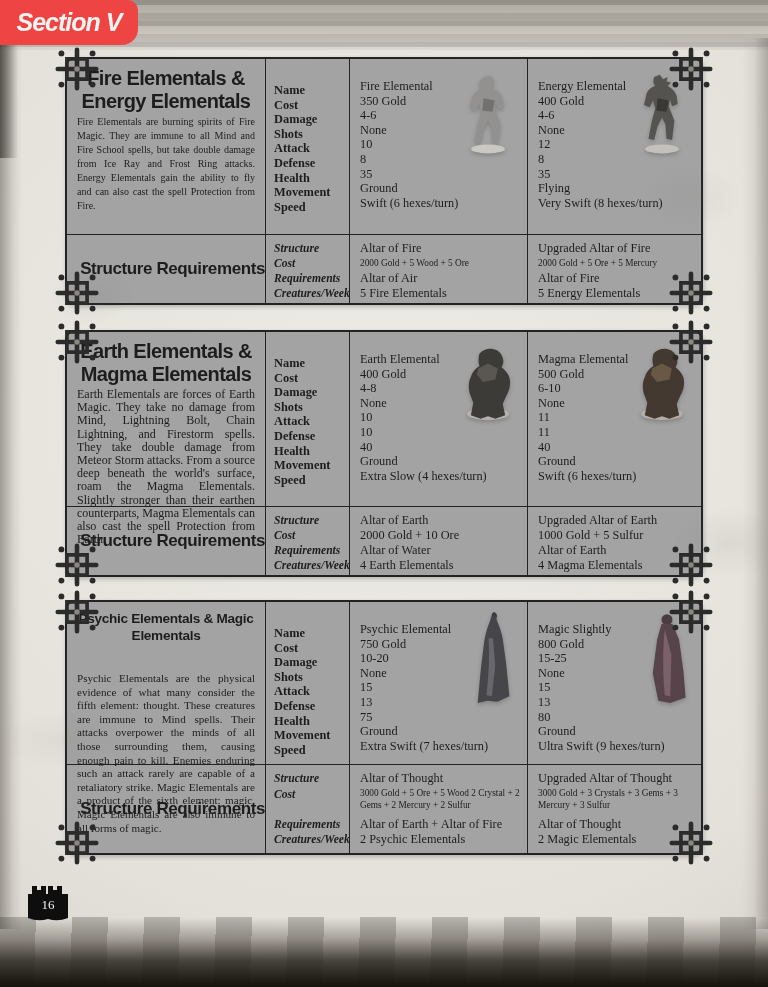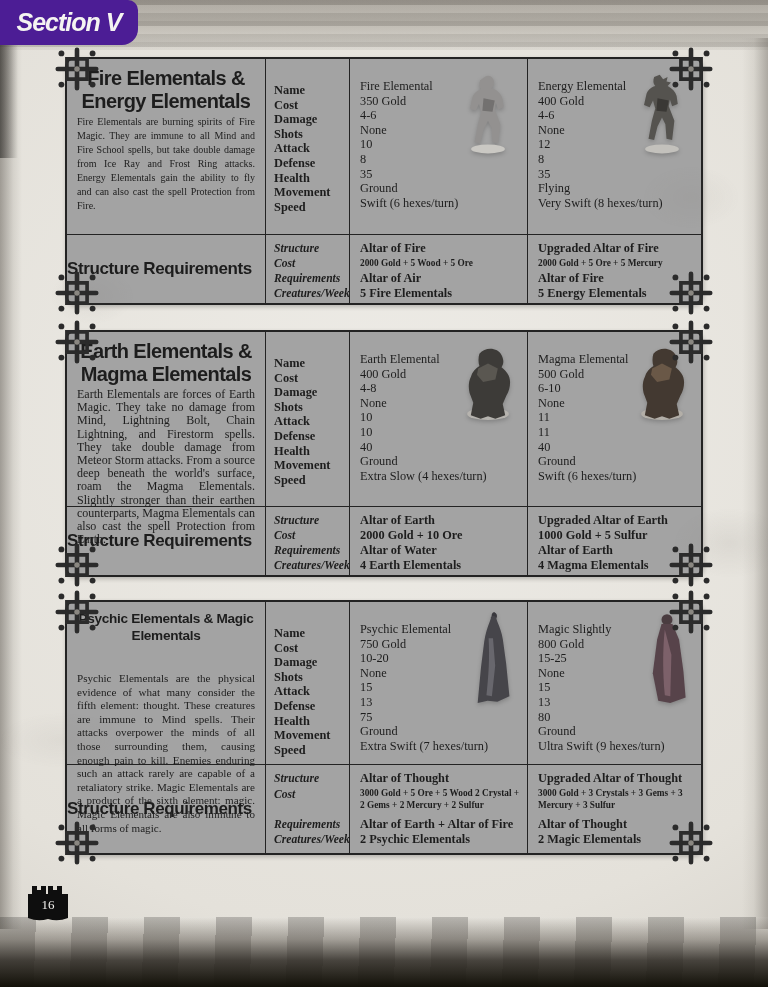--- a/index.html
+++ b/index.html
@@ -30,21 +30,21 @@
       repeating-linear-gradient(92deg, rgba(0,0,0,.20) 0 36px, rgba(255,255,255,.05) 36px 72px);
   }
   .left-grunge{position:absolute;left:0;top:38px;bottom:58px;width:22px;
     background:linear-gradient(90deg, rgba(100,95,88,.55), rgba(160,156,148,.25) 60%, rgba(0,0,0,0));}
   .left-grunge::before{content:"";position:absolute;top:0;left:0;width:18px;height:120px;
     background:linear-gradient(90deg, rgba(38,36,33,.6), rgba(0,0,0,0));}
   .right-grunge{position:absolute;right:0;top:38px;bottom:58px;width:26px;
     background:linear-gradient(270deg, rgba(118,113,106,.5), rgba(172,168,160,.22) 55%, rgba(0,0,0,0));}
 
   .section-tab{position:absolute;left:0;top:0;width:138px;height:45px;z-index:5;
-    background:#4c1d95;border-radius:0 10px 16px 0;
+    background:#ef4444;border-radius:0 10px 16px 0;
     display:flex;align-items:center;justify-content:center;}
   .section-tab span{color:#f5f4f1;font-family:"Liberation Sans",sans-serif;
     font-weight:bold;font-style:italic;font-size:25px;letter-spacing:-1px;}
 
   .table-card{position:absolute;left:65px;width:638px;box-sizing:border-box;
     background:#a3a3a3;border:2px solid #232323;border-radius:10px;
     display:grid;grid-template-columns:199px 84px 178px 1fr;
     box-shadow:1px 2px 4px rgba(0,0,0,.22);}
   .cell{box-sizing:border-box;position:relative;min-width:0;}
   .bdr{border-right:1.6px solid #232323;}
@@ -57,27 +57,27 @@
   .desc{font-size:10px;line-height:14px;text-align:justify;margin:3px 0 0;}
   .desc.lines9{font-size:12px;line-height:13.2px;}
   .desc.lines9b{font-size:11.1px;line-height:13.6px;margin-top:28px;}
 
   .labels-cell{padding:24px 0 0 8px;font-weight:bold;}
   .labels-cell div{font-size:12.4px;line-height:14.6px;white-space:nowrap;}
   .stats-cell{padding:20px 0 0 10px;}
   .stats-cell > div{font-size:12.3px;line-height:14.6px;white-space:nowrap;}
   .creature-img{position:absolute;top:10px;right:12px;filter:blur(.3px) drop-shadow(0 2px 2px rgba(0,0,0,.2));}
 
-  .struct-left{display:flex;align-items:center;justify-content:flex-start;}
+  .struct-left{display:flex;align-items:center;justify-content:flex-end;}
   .struct-title{font-family:"Liberation Sans",sans-serif;font-weight:bold;
     font-size:17px;letter-spacing:-0.4px;}
   .struct-labels{padding:6px 0 0 8px;font-weight:bold;font-style:italic;}
   .struct-labels div{font-size:11.6px;line-height:15px;white-space:nowrap;}
   .struct-vals{padding:6px 0 0 10px;}
-  .struct-vals div{font-size:12.3px;line-height:15px;white-space:nowrap;font-weight:bold;}
+  .struct-vals div{font-size:12.3px;line-height:15px;white-space:nowrap;}
   .cost-small{font-size:9.3px !important;}
   .row-tall{height:30px;line-height:15.5px !important;}
   .t3 .struct-labels div,.t3 .struct-vals div{line-height:15.5px;}
   .cost-wrap{font-size:9.3px !important;line-height:12.6px !important;height:30px;white-space:normal !important;width:160px;}
 
   .orn{position:absolute;width:44px;height:44px;z-index:3;}
   .orn.tl{top:-12px;left:-12px}.orn.tr{top:-12px;right:-12px}
   .orn.bl{bottom:-12px;left:-12px}.orn.br{bottom:-12px;right:-12px}
 
   .page-badge{position:absolute;left:26px;top:882px;width:44px;height:40px;z-index:4;}

